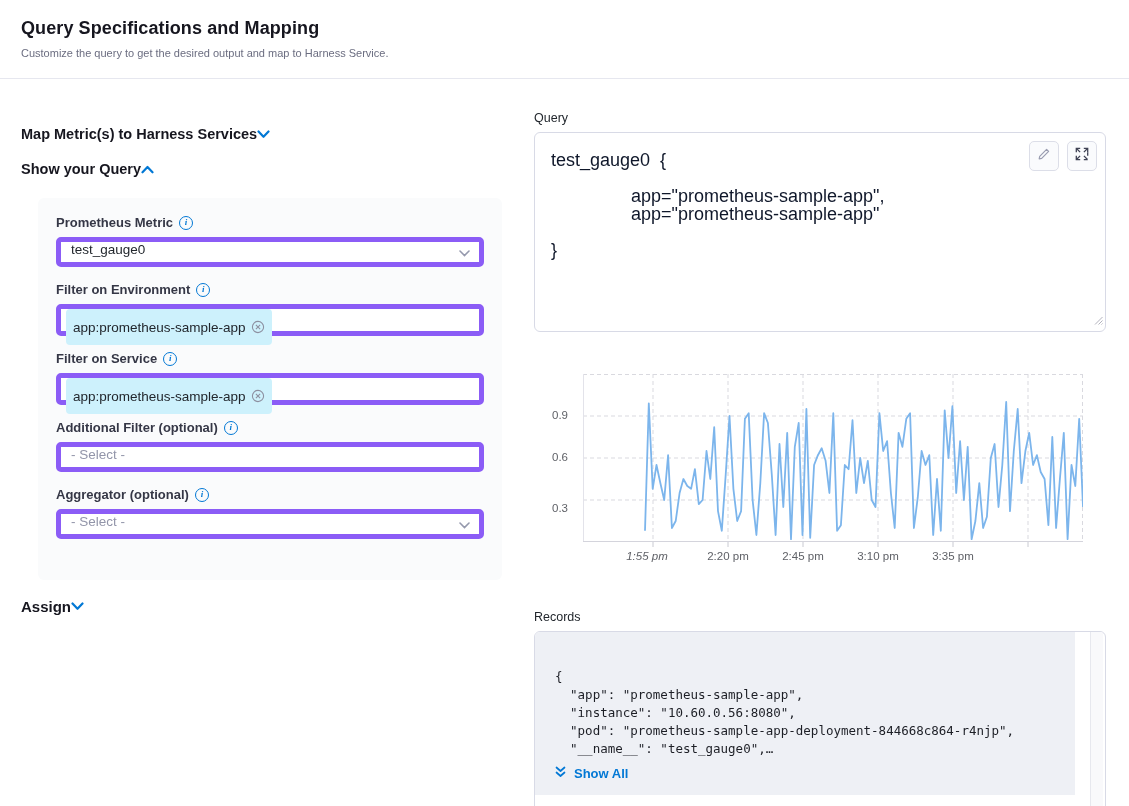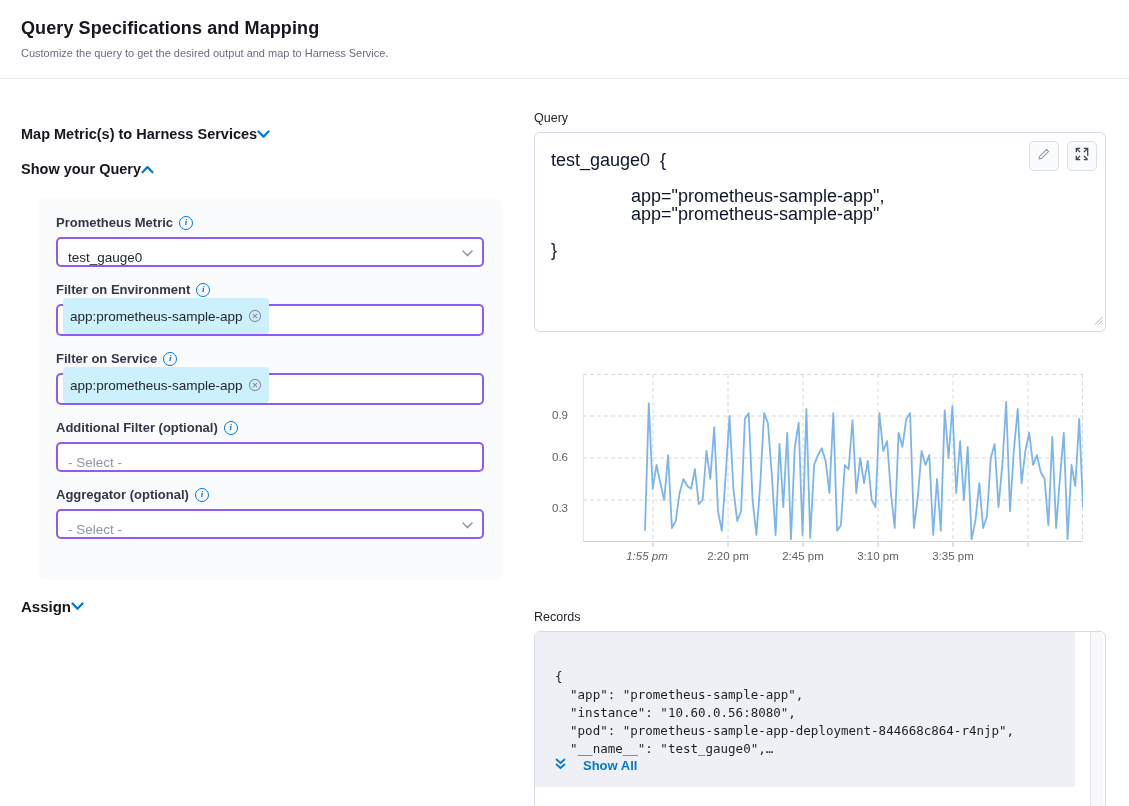--- a/index.html
+++ b/index.html
@@ -24,22 +24,22 @@
 
   
   .form-panel { position:absolute; left:38px; top:198px; width:464px; height:382px;
     background:#fafbfc; border-radius:6px; padding:17px 18px; }
   .fgroup { margin-bottom:15px; }
   .flabel { display:flex; align-items:center; gap:6px; font-size:13px; font-weight:600;
     color:#353746; margin-bottom:7px; }
   .info-icon { display:inline-flex; width:14px; height:14px; border:1.2px solid #0278d5;
     border-radius:50%; color:#0278d5; font-size:9px; line-height:1; align-items:center;
     justify-content:center; font-family:"Liberation Serif", serif; font-style:italic; font-weight:700; cursor:pointer; }
-  .control { position:relative; width:428px; background:#fff; border:2px solid #8b5cf6;
-    border-radius:5px; height:30px; display:flex; align-items:flex-end; padding:0 26px 0 10px; cursor:pointer; }
+  .control { position:relative; width:428px; background:#fff; border:5px solid #8b5cf6;
+    border-radius:5px; height:30px; display:flex; align-items:flex-start; padding:0 26px 0 10px; cursor:pointer; }
   .control.tall { height:32px; padding-left:5px; }
   .control .val { font-size:13.5px; color:#22272d; }
   .control .ph  { font-size:13.5px; color:#9295a9; }
   .caret { position:absolute; right:9px; top:50%; transform:translateY(-50%); }
   .chip { display:inline-flex; align-items:center; gap:5px; background:#cdf1fc; border-radius:4px;
     height:36px; padding:0 7px; font-size:13.5px; color:#22272d; }
   .chip .chip-x { display:inline-flex; cursor:pointer; }
 
   
   .mini-label { position:absolute; font-size:12.5px; color:#22272d; }
@@ -61,21 +61,21 @@
   .ylab { position:absolute; left:0; width:38px; text-align:right; padding-right:4px;
     font-size:11.5px; color:#5f6167; }
   .xlab { position:absolute; top:180px; width:64px; text-align:center; font-size:11.5px; color:#5f6167; }
 
   
   .records-box { position:absolute; left:534px; top:631px; width:572px; height:200px;
     background:#fff; border:1px solid #d8dae6; border-radius:6px 6px 0 0; overflow:hidden; }
   .records-inner { position:absolute; left:0; top:0; right:30px; background:#eef0f5; padding:36px 8px 14px 20px; }
   .records-json { font-family:"DejaVu Sans Mono", monospace; font-size:12.5px; line-height:18px;
     color:#1d1f26; white-space:pre; }
-  .show-all { display:flex; align-items:center; gap:17px; margin-top:0; color:#0278d5;
+  .show-all { display:flex; align-items:center; gap:8px; margin-top:8px; color:#0278d5;
     font-size:13px; font-weight:700; cursor:pointer; }
   .rec-scrollbar { position:absolute; right:2px; top:0; width:13px; height:100%;
     background:#f9f9fb; border-left:1px solid #e7e8ee; cursor:pointer; }
 </style>
 </head>
 <body>
 
 <div class="page">
 
   <div class="hdr-title">Query Specifications and Mapping</div>

